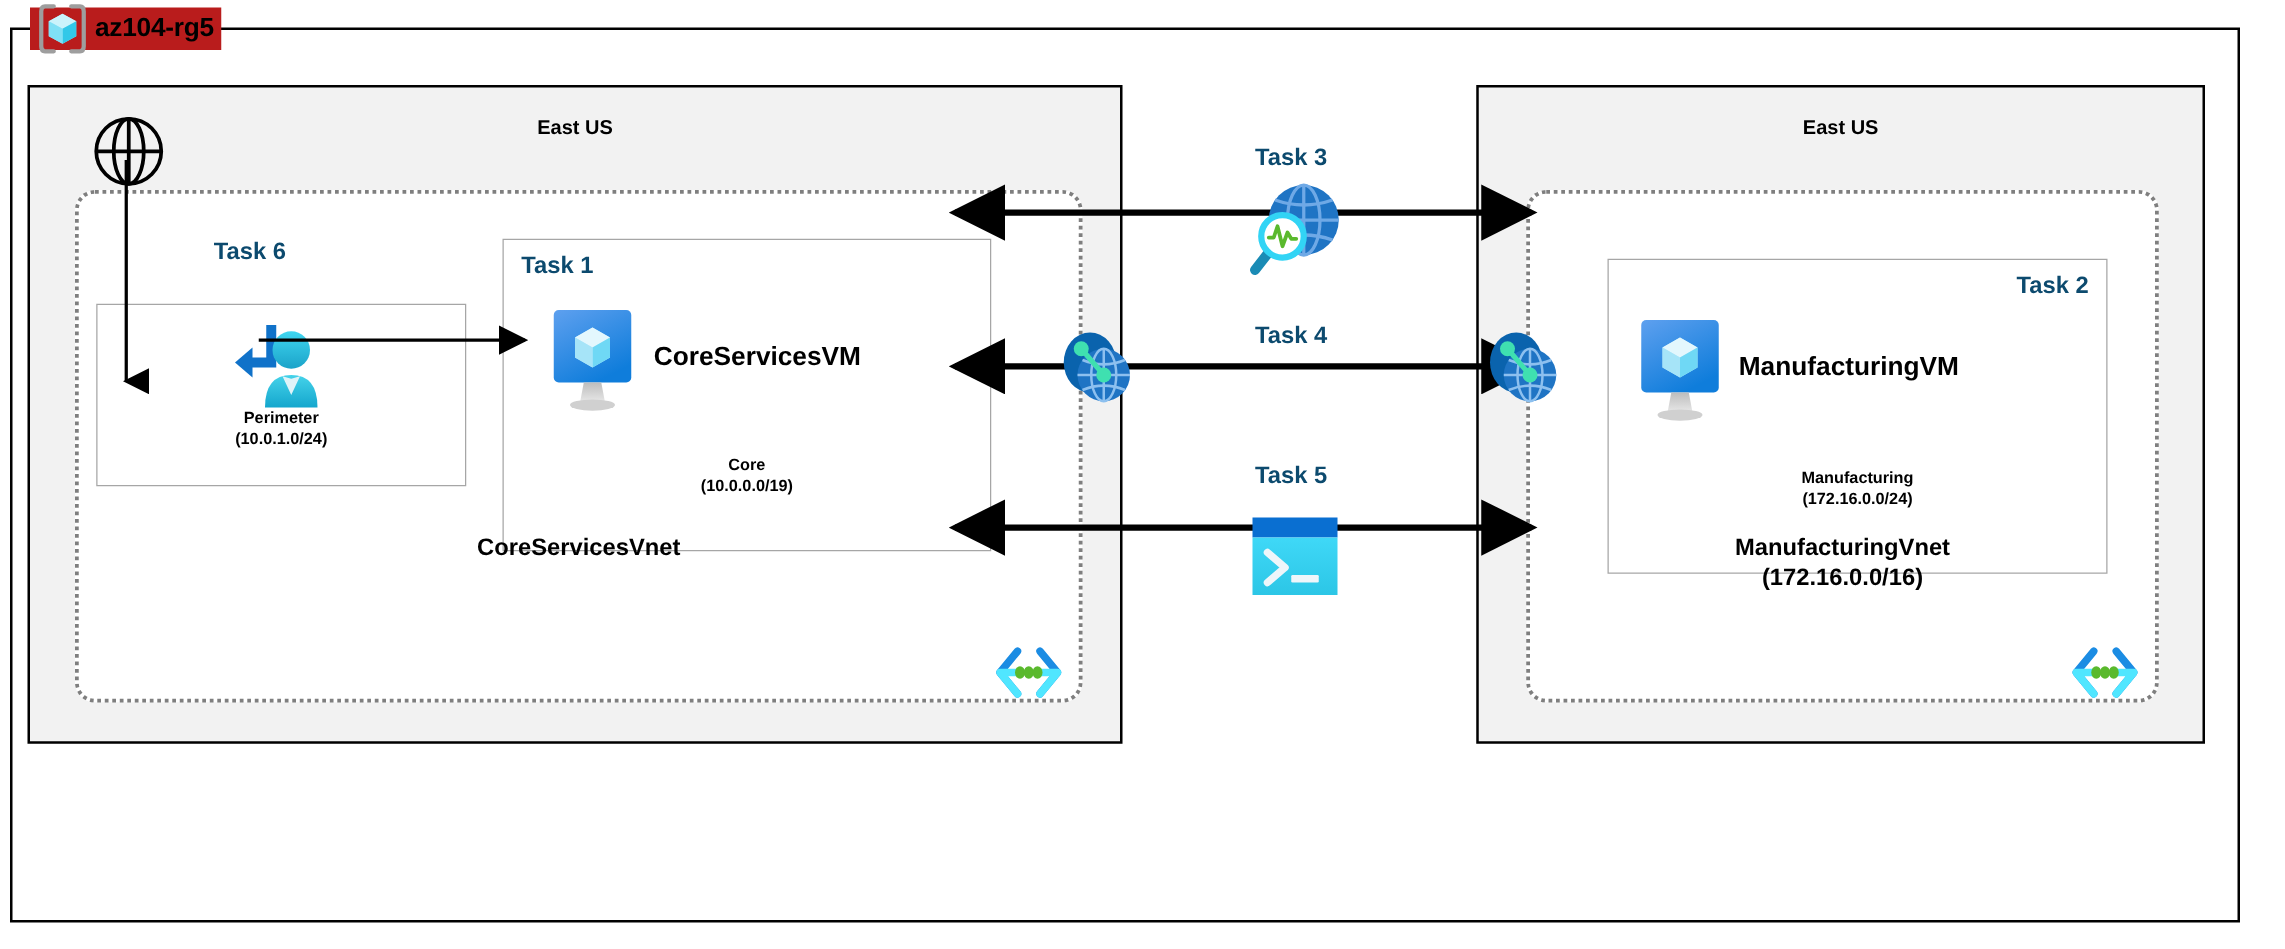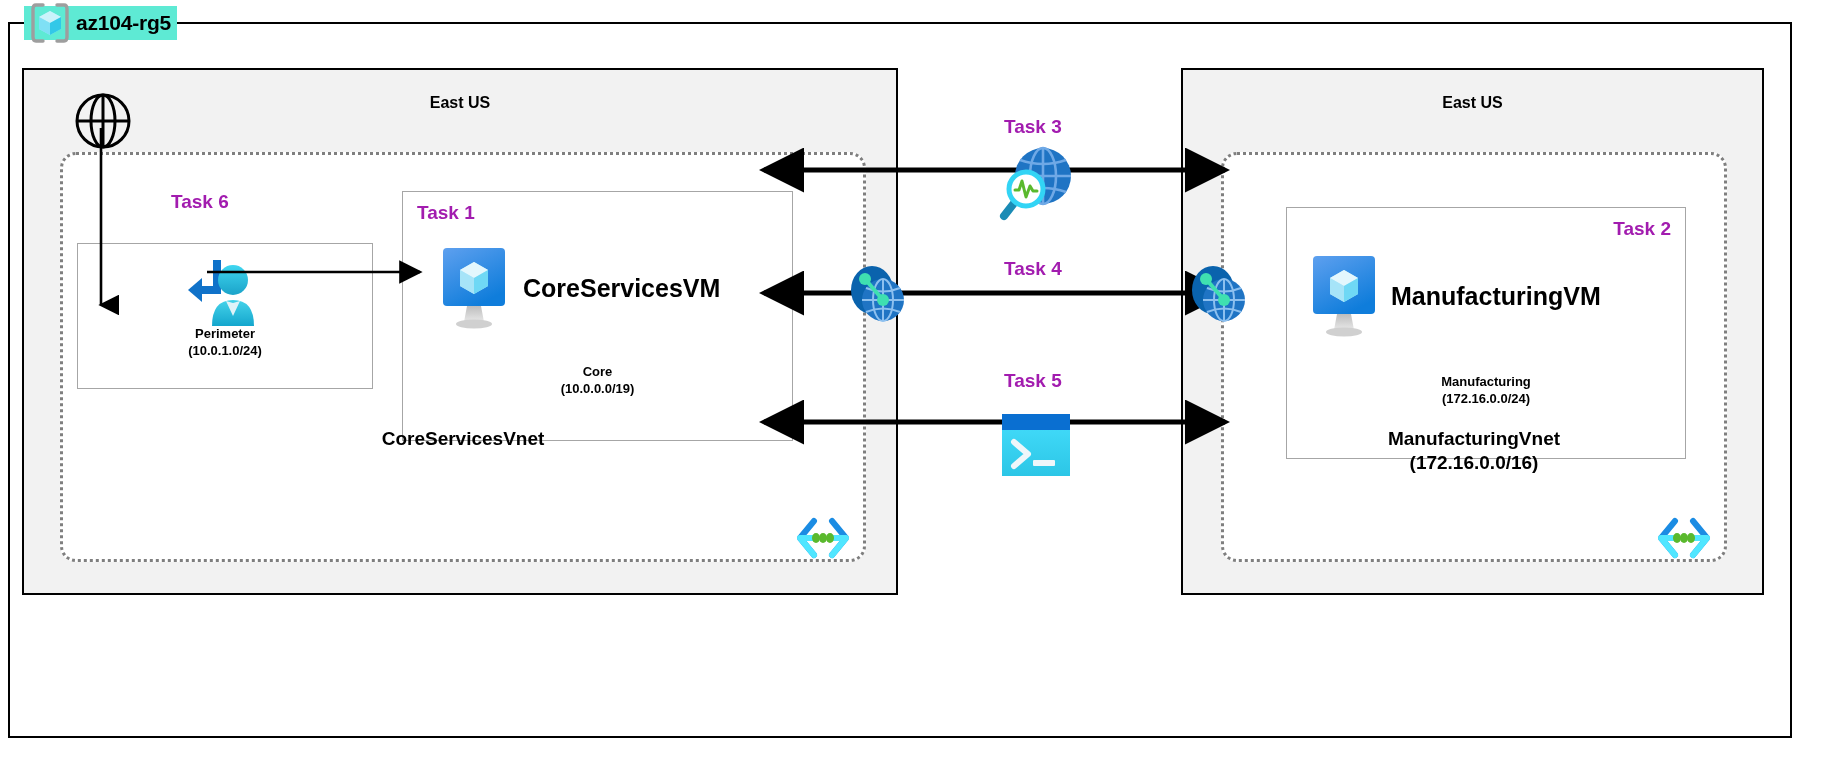--- a/index.html
+++ b/index.html
@@ -6,21 +6,21 @@
   body{font-family:"Liberation Sans",sans-serif;}
   #stage{position:relative;width:1828px;height:759px;background:#ffffff;overflow:hidden;}
 
   
   .rg-frame{
     position:absolute;left:8px;top:22px;width:1784px;height:716px;
     border:2px solid #000000;box-sizing:border-box;background:transparent;
   }
   
   .rg-title-mask{
-    position:absolute;left:24px;top:6px;height:34px;background:#5eead4;
+    position:absolute;left:24px;top:6px;height:34px;background:#b91c1c;
     display:flex;align-items:center;gap:6px;padding:0 6px;z-index:4;
   }
   .rg-title-text{
     font-size:21px;font-weight:bold;color:#000000;letter-spacing:-0.2px;white-space:nowrap;
   }
   .rg-icon{width:40px;height:42px;display:block;}
 
   
   .region{
     position:absolute;background:#f2f2f2;border:2px solid #000000;box-sizing:border-box;
@@ -53,26 +53,26 @@
   #subnet-perimeter{left:14px;top:88px;width:296px;height:146px;}
   #subnet-core{left:339px;top:36px;width:391px;height:250px;}
   #subnet-manu{left:62px;top:52px;width:400px;height:252px;}
   .subnet-label{
     position:absolute;left:0;right:0;text-align:center;
     font-size:13px;font-weight:bold;color:#000000;line-height:1.28;
   }
 
   
   .task-label{
-    position:absolute;font-size:19px;font-weight:bold;color:#a21caf;white-space:nowrap;
+    position:absolute;font-size:19px;font-weight:bold;color:#0c4a6e;white-space:nowrap;
   }
 
   
   .vm-name{
-    position:absolute;font-size:25px;font-weight:bold;color:#000000;white-space:nowrap;
+    position:absolute;font-size:21px;font-weight:bold;color:#000000;white-space:nowrap;
   }
 
   
   .conn-svg{position:absolute;left:0;top:0;width:1828px;height:759px;pointer-events:none;}
 
   
   .icon-abs{position:absolute;}
 </style>
 </head>
 <body>

